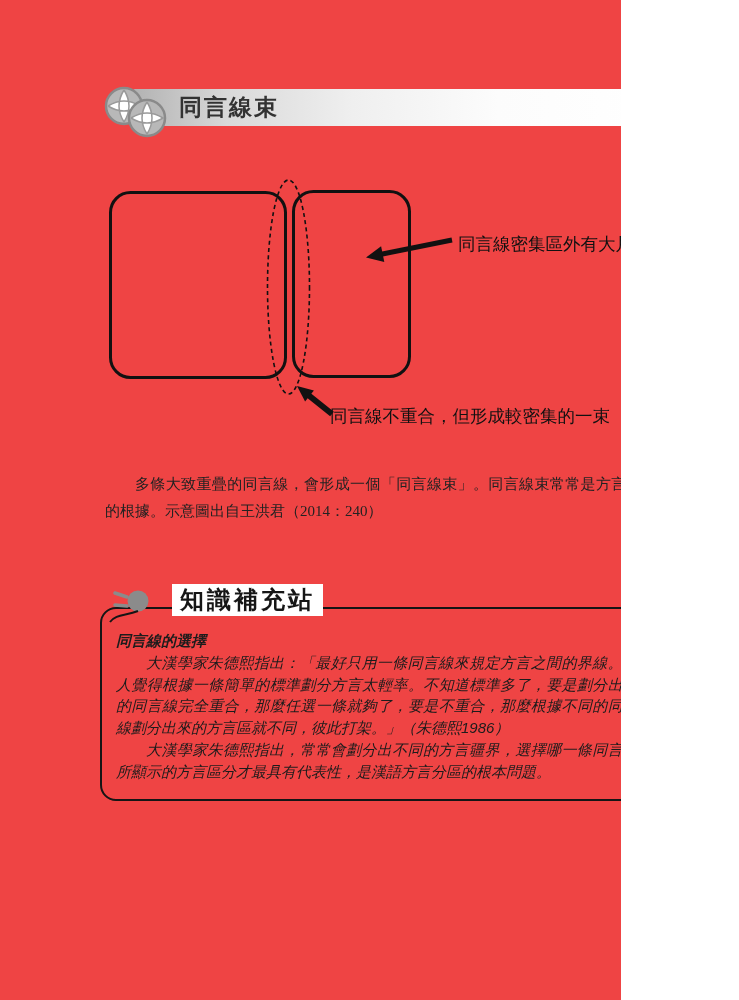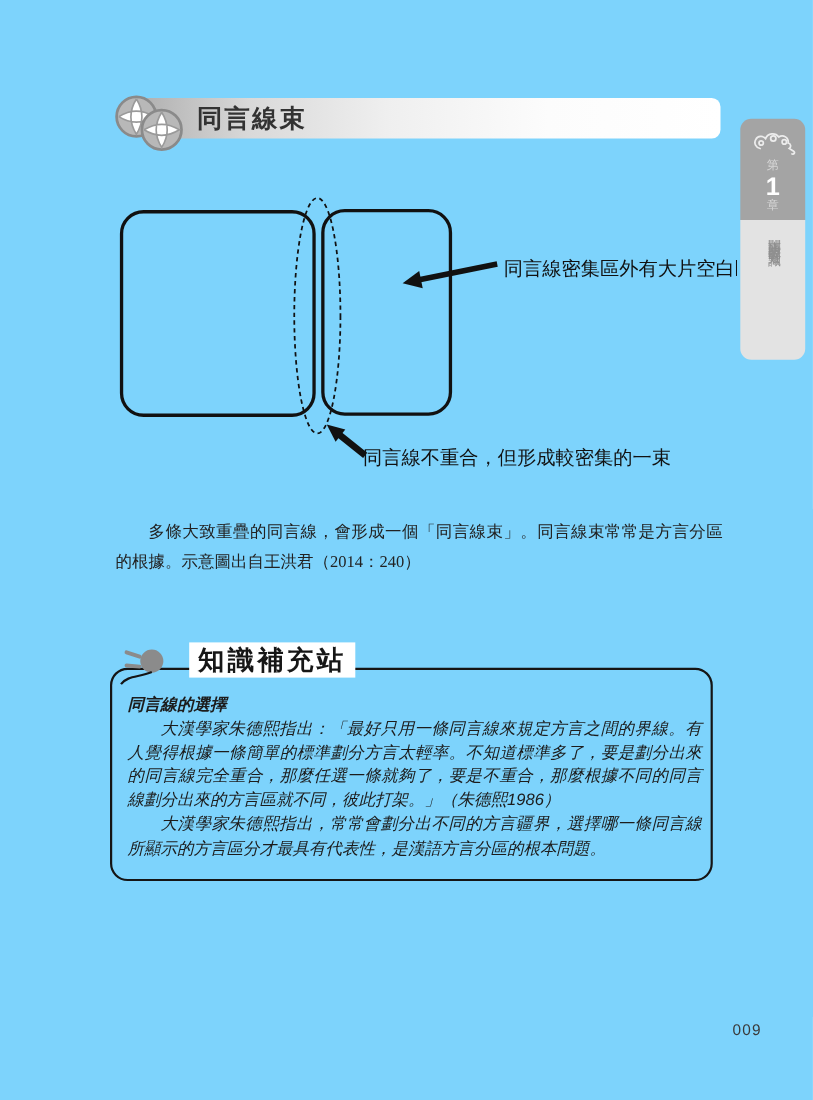--- a/index.html
+++ b/index.html
@@ -1,16 +1,16 @@
 <!DOCTYPE html>
 <html><head>
 <meta charset="utf-8">
 <style>
   html,body{margin:0;padding:0;background:#ffffff;}
-  .page{position:relative;width:739px;height:1000px;background:#7dd3fc;overflow:hidden;
+  .page{position:relative;width:621px;height:1000px;background:#ef4444;overflow:hidden;
         font-family:"Liberation Sans",sans-serif;color:#1c1c1c;}
 
   
   .section-bar{position:absolute;left:133px;top:89px;width:522px;height:37px;
     background:linear-gradient(90deg,#b2b2b2 0%,#d9d9d9 18%,#efefef 42%,#fcfcfc 70%,#ffffff 100%);
     border-radius:2px 8px 8px 2px;display:flex;align-items:center;}
   .section-title{padding-left:46px;font-size:23px;font-weight:600;color:#333;letter-spacing:2px;}
   .coins{position:absolute;left:100px;top:84px;}
 
   

